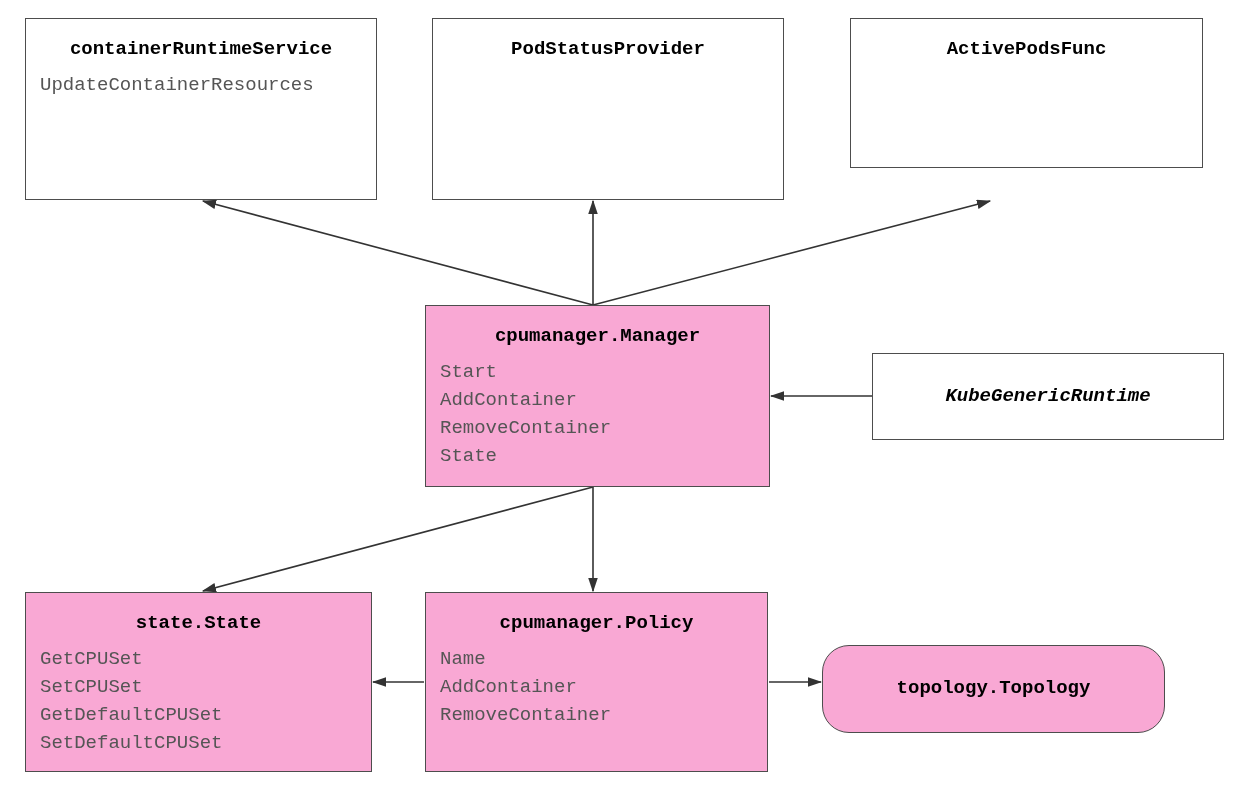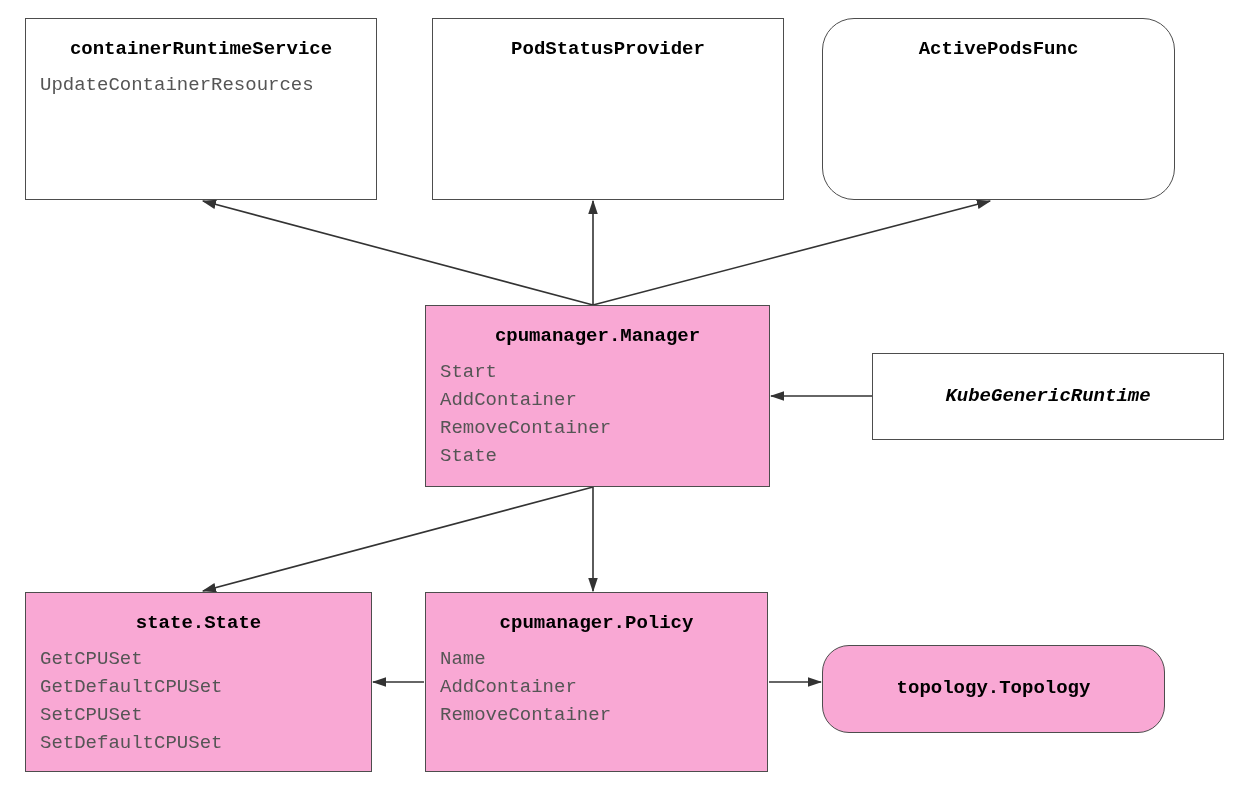--- a/index.html
+++ b/index.html
@@ -88,41 +88,41 @@
   <div id="node-layer">
       <div class="node" style="left: 25px; top: 18px; width: 352px; height: 182px;">
         <div class="node-title">containerRuntimeService</div>
         <div class="node-members">
           <span class="member">UpdateContainerResources</span>
         </div>
       </div>
       <div class="node" style="left: 425px; top: 18px; width: 352px; height: 182px; margin-left: 7px;">
         <div class="node-title">PodStatusProvider</div>
       </div>
-      <div class="node" style="left: 822px; top: 18px; width: 353px; height: 182px; border-radius: 32px;">
+      <div class="node" style="left: 850px; top: 18px; width: 353px; height: 150px;">
         <div class="node-title">ActivePodsFunc</div>
       </div>
       <div class="node filled" style="left: 425px; top: 305px; width: 345px; height: 182px;">
         <div class="node-title">cpumanager.Manager</div>
         <div class="node-members">
           <span class="member">Start</span>
           <span class="member">AddContainer</span>
           <span class="member">RemoveContainer</span>
           <span class="member">State</span>
         </div>
       </div>
       <div class="node compact" style="left: 872px; top: 353px; width: 352px; height: 87px; font-style: italic;">
         <div class="node-title">KubeGenericRuntime</div>
       </div>
       <div class="node filled" style="left: 25px; top: 592px; width: 347px; height: 180px;">
         <div class="node-title">state.State</div>
         <div class="node-members">
           <span class="member">GetCPUSet</span>
+          <span class="member">SetCPUSet</span>
           <span class="member">GetDefaultCPUSet</span>
-          <span class="member">SetCPUSet</span>
           <span class="member">SetDefaultCPUSet</span>
         </div>
       </div>
       <div class="node filled" style="left: 425px; top: 592px; width: 343px; height: 180px;">
         <div class="node-title">cpumanager.Policy</div>
         <div class="node-members">
           <span class="member">Name</span>
           <span class="member">AddContainer</span>
           <span class="member">RemoveContainer</span>
         </div>

